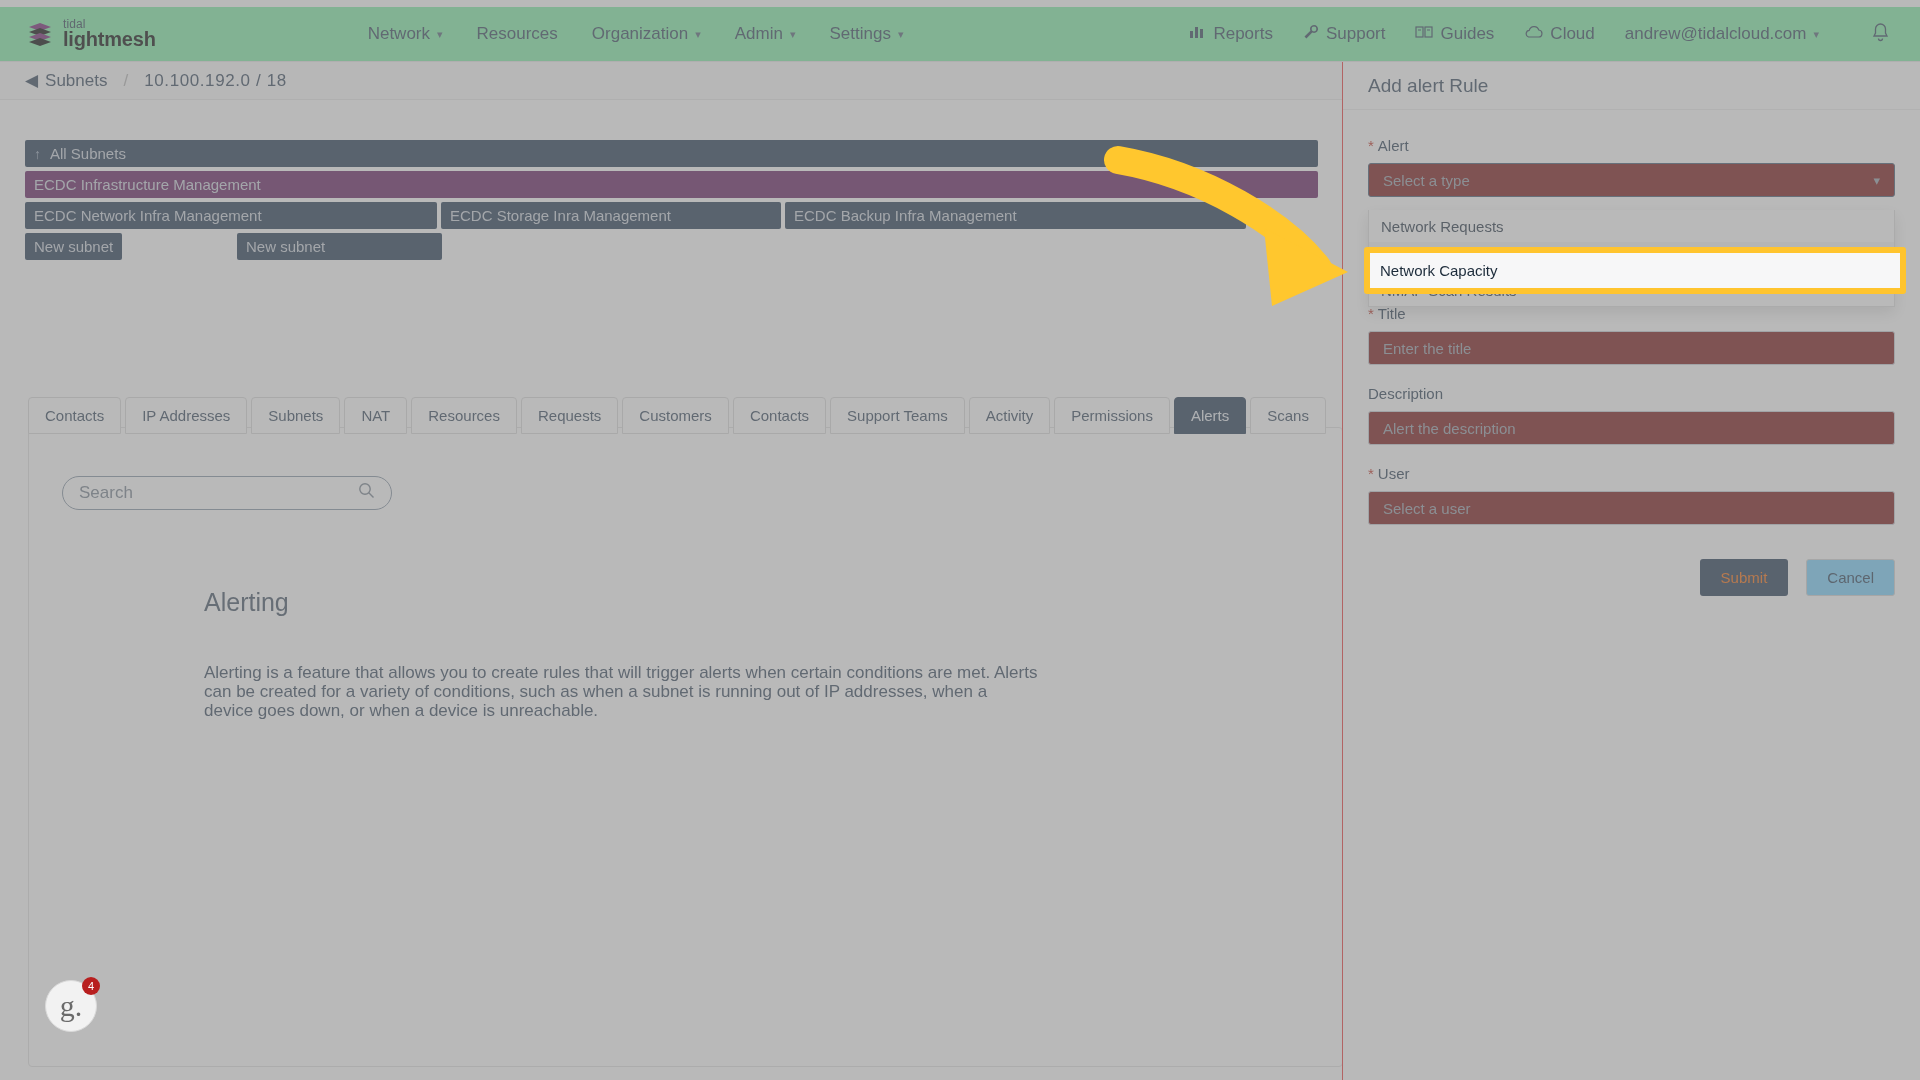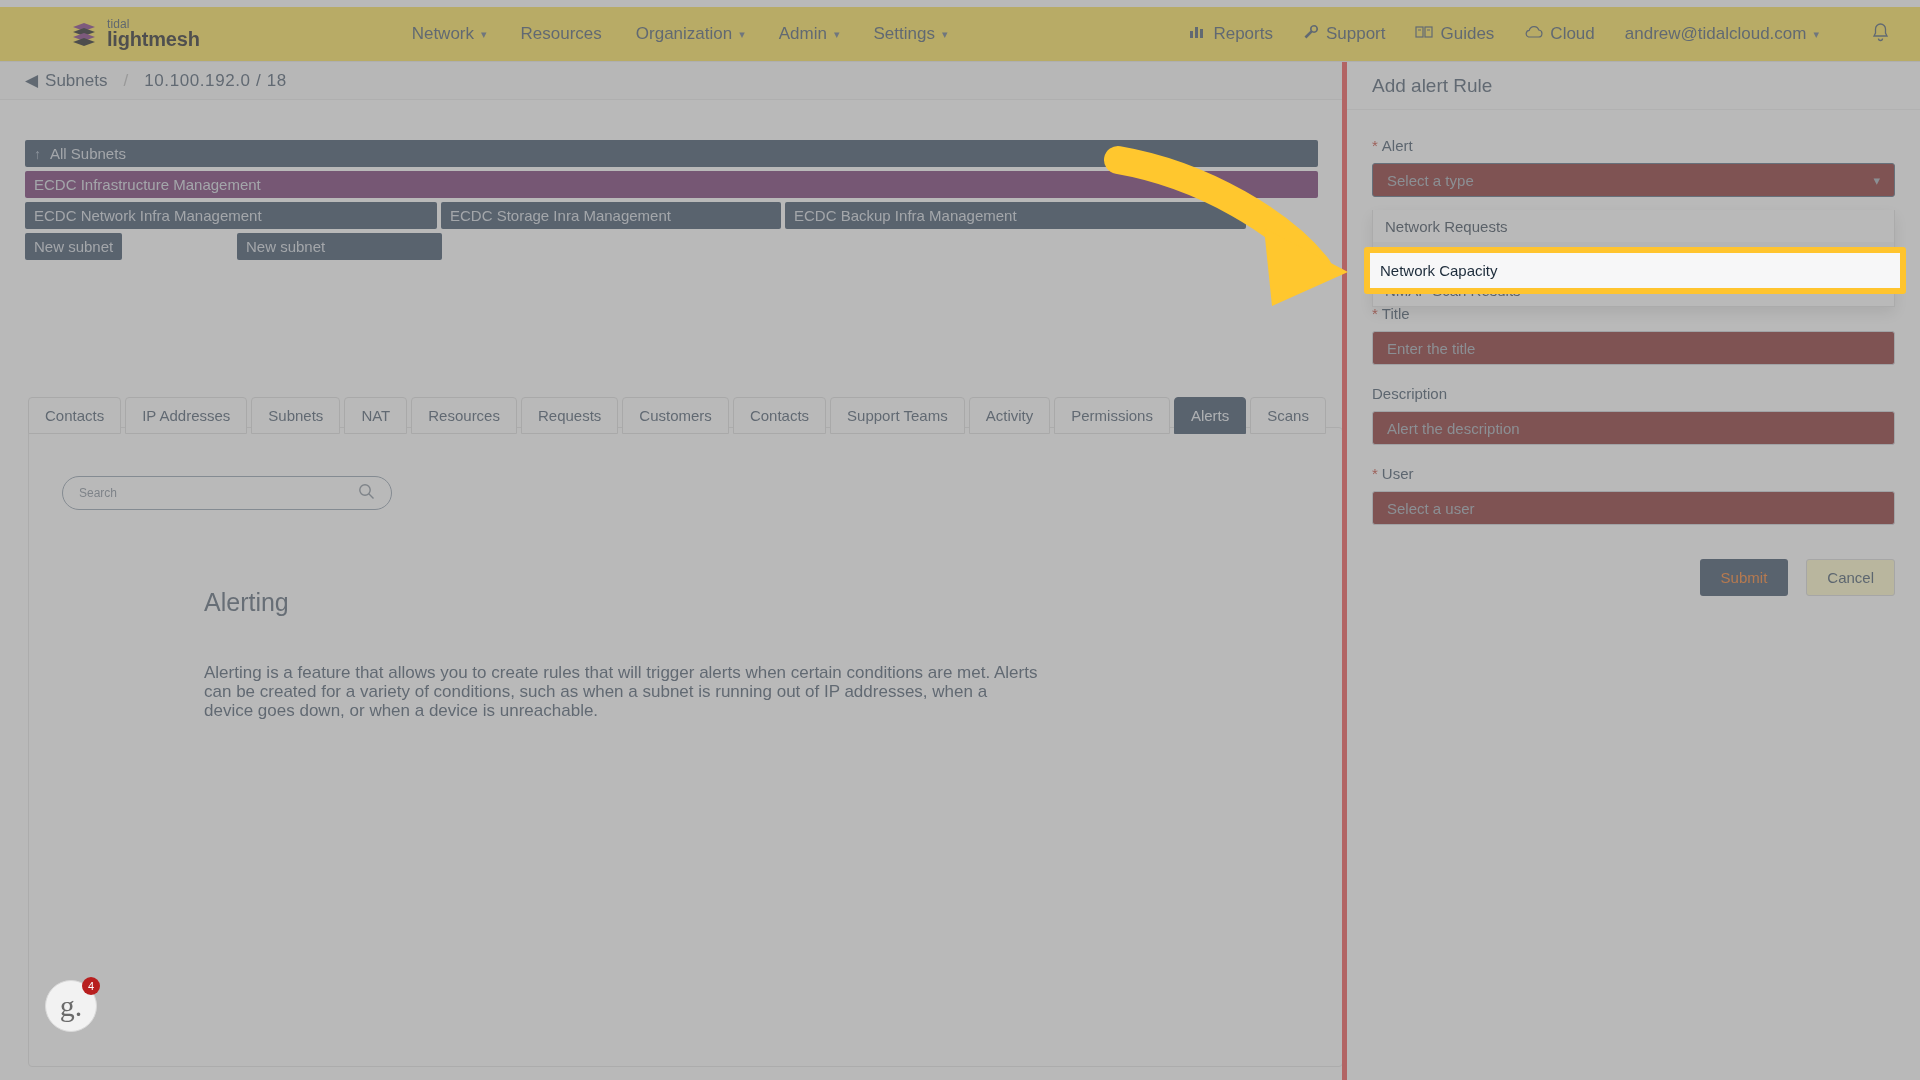--- a/index.html
+++ b/index.html
@@ -19,25 +19,24 @@
   #dim {
     position: absolute; inset: 0;
     background: rgba(128,128,128,0.55);
     pointer-events: none;
     z-index: 60;
   }
 
   
   .topnav {
     position: absolute; top: 7px; left: 0; right: 0; height: 55px;
-    background: #fde047;
+    background: #86efac;
     display: flex; align-items: center;
     border-bottom: 1px solid #e8e8e8;
     z-index: 5;
-    padding-left: 44px;
   }
   .brand { display: flex; align-items: center; margin-left: 26px; }
   .brand-logo { width: 28px; height: 28px; position: relative; margin-right: 9px; }
   .brand-text { line-height: 1.02; }
   .brand-top { font-size: 12px; color: #3a4a5c; letter-spacing: .1px; }
   .brand-bot { font-size: 20px; color: #141414; font-weight: 600; letter-spacing: -.2px; margin-top: -1px;}
 
   .nav-items { display: flex; align-items: center; margin-left: 212px; }
   .nav-item {
     display: flex; align-items: center; gap: 7px;
@@ -91,21 +90,21 @@
   
   .content-card {
     position: absolute; top: 427px; left: 28px; width: 1315px; height: 640px;
     background: #fff; border: 1px solid #e2e2e2; border-radius: 0 4px 4px 4px;
     z-index: 2;
   }
   .search-box {
     position: absolute; top: 48px; left: 33px; width: 330px; height: 34px;
     border: 1px solid #8b99a8; border-radius: 17px;
     display: flex; align-items: center; padding: 0 16px;
-    font-size: 12px; color: #7d8894;
+    font-size: 17px; color: #7d8894;
   }
   .search-box .magnifier { margin-left: auto; }
   .alerting-h { position: absolute; top: 160px; left: 175px; font-size: 25px; color: #4a5a6b; }
   .alerting-p {
     position: absolute; top: 235px; left: 175px; width: 835px;
     font-size: 17px; line-height: 19px; color: #3d4f63;
   }
 
   
   .g-badge {
@@ -119,21 +118,21 @@
     position: absolute; top: -4px; right: -4px;
     background: #b81f1f; color: #fff; font-size: 11px;
     min-width: 18px; height: 18px; border-radius: 9px;
     display: flex; align-items: center; justify-content: center;
     font-family: "Liberation Sans", sans-serif;
   }
 
   
   .drawer {
     position: absolute; top: 62px; right: 0; width: 578px; height: 1018px;
-    background: #ffffff; border-left: 5px solid #ef4444;
+    background: #ffffff; border-left: 1px solid #ef4444;
     z-index: 10;
   }
   .drawer-head {
     height: 48px; display: flex; align-items: center; padding-left: 25px;
     font-size: 19px; color: #3d4f63; border-bottom: 1px solid #ededed;
   }
   .drawer-body { padding: 27px 25px 0 25px; position: relative; }
   .field-label { font-size: 15px; color: #33475c; margin-bottom: 9px; }
   .req { color: #c0392b; margin-right: 4px; }
   .input {
@@ -157,21 +156,21 @@
     font-size: 15px; color: #2d3c4c; cursor: pointer;
   }
   .dd-item.hl { background: #f4f5f7; }
 
   .btn-row { display: flex; justify-content: flex-end; gap: 18px; margin-top: 34px; }
   .btn {
     font-size: 15px; padding: 9px 20px; border-radius: 3px; cursor: pointer;
     border: 1px solid transparent;
   }
   .btn-primary { background: #2b405a; color: #f97316; }
-  .btn-secondary { background: #fef9c3; color: #33475c; border-color: #d4d4d4; text-align: right; }
+  .btn-secondary { background: #7dd3fc; color: #33475c; border-color: #d4d4d4; text-align: right; }
 
   
   .highlight-box {
     position: absolute; z-index: 80;
     border: 6px solid #ffc42e; background: #fff; border-radius: 3px;
   }
   .highlight-label {
     position: absolute; inset: 0; display: flex; align-items: center;
     padding-left: 10px; font-size: 15px; color: #1c2b3a; background:#f7f7f8;
   }

